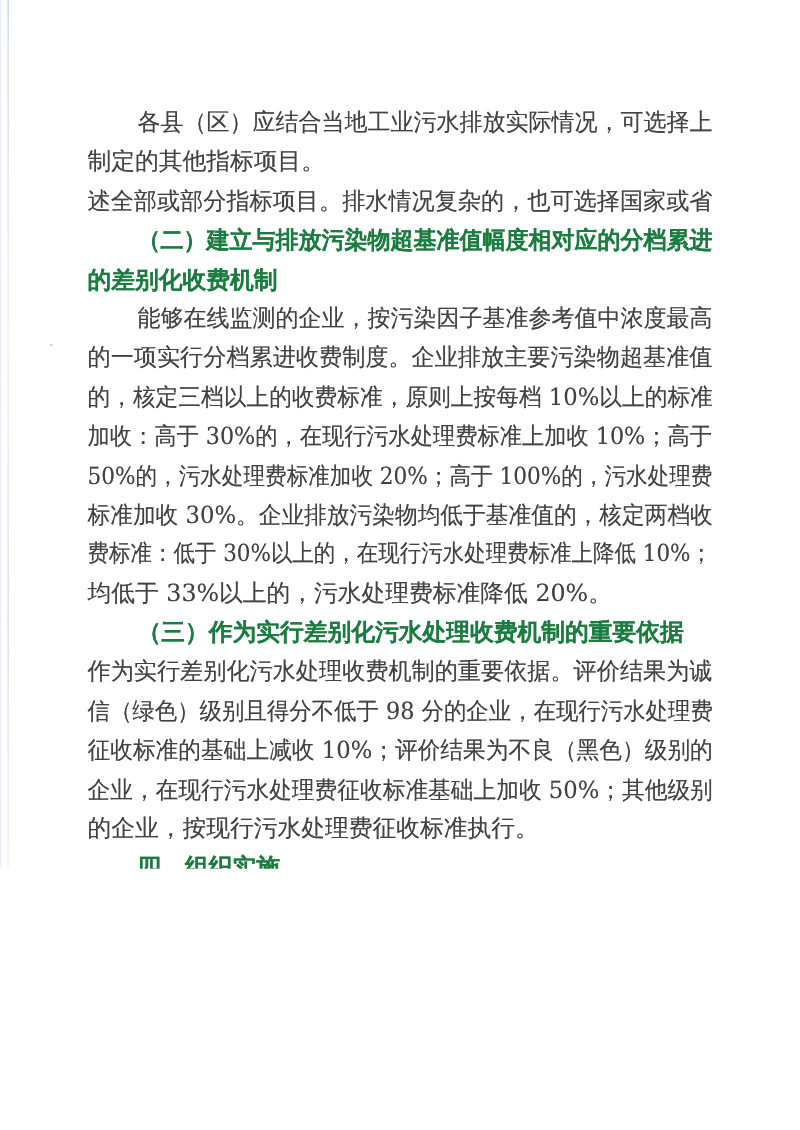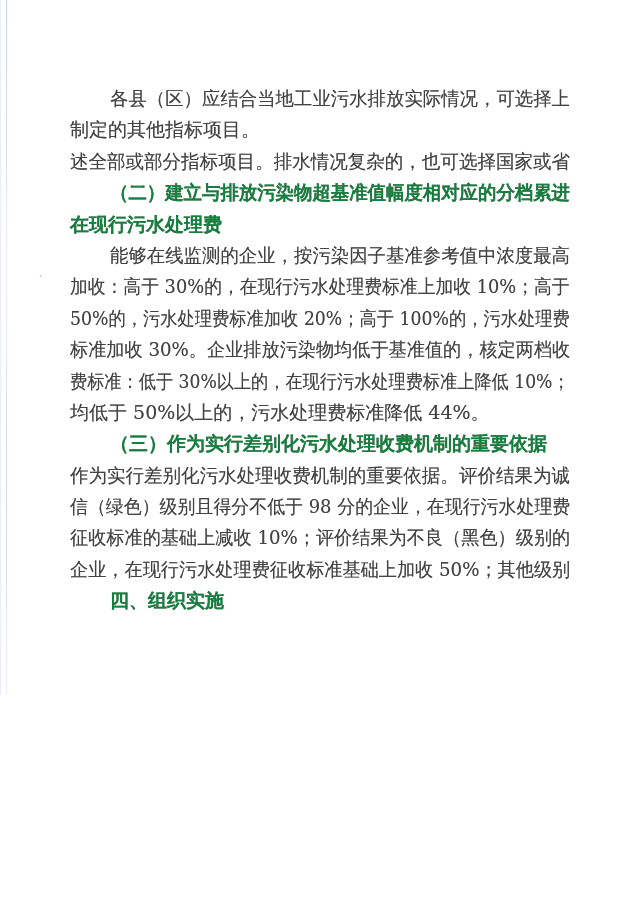--- a/index.html
+++ b/index.html
@@ -96,29 +96,32 @@
   <div class="scan-edge"></div>
   <div class="speck s1"></div>
   <div class="speck s2"></div>
   <div class="speck s3"></div>
 
   <div class="text-block">
       <div class="line indent"><span style="transform: scaleX(0.968421);">各县（区）应结合当地工业污水排放实际情况，可选择上</span></div>
       <div class="line"><span>制定的其他指标项目。</span></div>
       <div class="line"><span style="transform: scaleX(0.974659);">述全部或部分指标项目。排水情况复杂的，也可选择国家或省</span></div>
       <div class="line bold indent"><span style="transform: scaleX(0.968421);">（二）建立与排放污染物超基准值幅度相对应的分档累进</span></div>
-      <div class="line bold"><span>在现行污水处理费</span></div>
+      <div class="line bold"><span>的差别化收费机制</span></div>
       <div class="line indent"><span style="transform: scaleX(0.968421);">能够在线监测的企业，按污染因子基准参考值中浓度最高</span></div>
+      <div class="line"><span style="transform: scaleX(0.974659);">的一项实行分档累进收费制度。企业排放主要污染物超基准值</span></div>
+      <div class="line"><span style="transform: scaleX(0.956023);">的，核定三档以上的收费标准，原则上按每档 10%以上的标准</span></div>
       <div class="line"><span style="transform: scaleX(0.93633);">加收：高于 30%的，在现行污水处理费标准上加收 10%；高于</span></div>
       <div class="line"><span style="transform: scaleX(0.909091);">50%的，污水处理费标准加收 20%；高于 100%的，污水处理费</span></div>
       <div class="line"><span style="transform: scaleX(0.956023);">标准加收 30%。企业排放污染物均低于基准值的，核定两档收</span></div>
       <div class="line"><span style="transform: scaleX(0.904159);">费标准：低于 30%以上的，在现行污水处理费标准上降低 10%；</span></div>
-      <div class="line"><span>均低于 50%以上的，污水处理费标准降低 44%。</span></div>
+      <div class="line"><span>均低于 33%以上的，污水处理费标准降低 20%。</span></div>
       <div class="line bold indent"><span>（三）作为实行差别化污水处理收费机制的重要依据</span></div>
       <div class="line"><span style="transform: scaleX(0.974659);">作为实行差别化污水处理收费机制的重要依据。评价结果为诚</span></div>
       <div class="line"><span style="transform: scaleX(0.943396);">信（绿色）级别且得分不低于 98 分的企业，在现行污水处理费</span></div>
       <div class="line"><span style="transform: scaleX(0.956023);">征收标准的基础上减收 10%；评价结果为不良（黑色）级别的</span></div>
       <div class="line"><span style="transform: scaleX(0.956023);">企业，在现行污水处理费征收标准基础上加收 50%；其他级别</span></div>
+      <div class="line"><span>的企业，按现行污水处理费征收标准执行。</span></div>
       <div class="line bold indent"><span>四、组织实施</span></div>
     </div>
 
   <div class="page-number">- 5 -</div>
 </div>
 
 </body></html>

